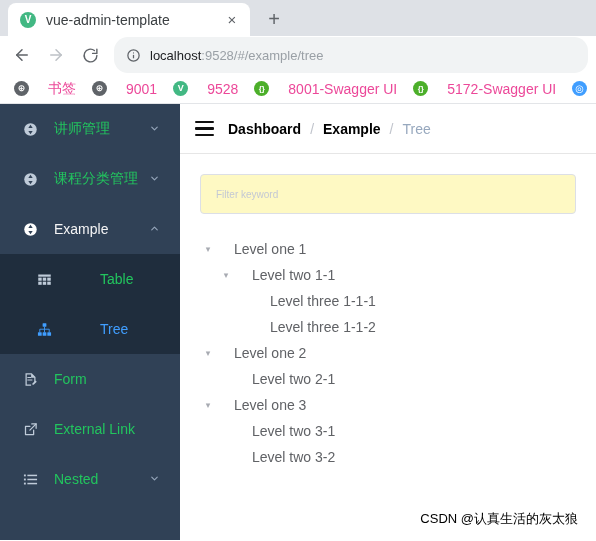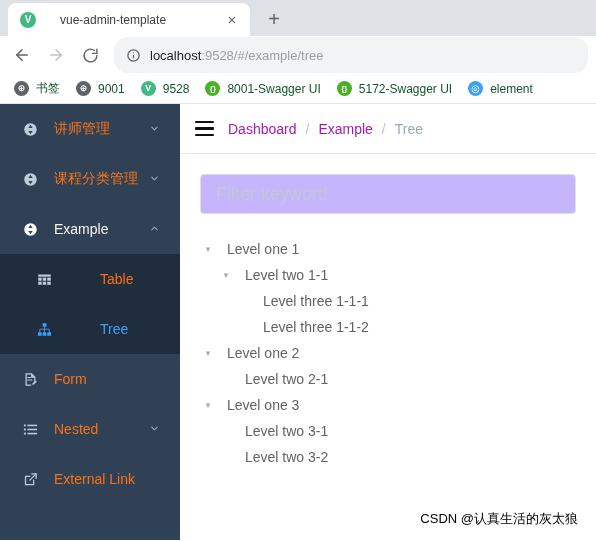--- a/index.html
+++ b/index.html
@@ -28,22 +28,22 @@
   }
   .tab-favicon {
     width: 16px; height: 16px; border-radius: 50%;
     background: #42b883;
     display: flex; align-items: center; justify-content: center;
     flex: 0 0 auto;
     color: #fff; font-size: 10px; font-weight: bold;
     line-height: 1;
   }
   .tab-title {
-    flex: 1 1 auto; margin-left: 24px;
-    font-size: 12px; color: #3c4043;
+    flex: 1 1 auto; margin-left: 10px;
+    font-size: 14px; color: #3c4043;
     white-space: nowrap; overflow: hidden; text-overflow: ellipsis;
   }
   .tab-close {
     flex: 0 0 auto; width: 20px; height: 20px;
     display: flex; align-items: center; justify-content: center;
     font-size: 15px; color: #5f6368; line-height: 1;
   }
   .newtab {
     width: 28px; height: 28px; margin-left: 10px; margin-bottom: 3px;
     display: flex; align-items: center; justify-content: center;
@@ -78,21 +78,21 @@
     height: 30px; background: #ffffff;
     display: flex; align-items: center; padding: 0 6px;
     border-bottom: 1px solid #e3e5e8;
   }
   .bm { display: flex; align-items: center; padding: 0 8px; height: 24px; flex: 0 0 auto; }
   .bm-ico {
     width: 15px; height: 15px; border-radius: 50%; flex: 0 0 auto;
     display:flex; align-items:center; justify-content:center;
     font-size: 9px; font-weight: bold; color: #fff; line-height: 1;
   }
-  .bm-label { font-size: 12px; color: #14532d; margin-left: 7px; white-space: nowrap; }
+  .bm-label { font-size: 14px; color: #ec4899; margin-left: 19px; white-space: nowrap; }
 
   
   .app { position: relative; height: 436px; display: flex; background: #fff; }
 
   
   .sidebar {
     width: 180px; flex: 0 0 180px;
     background: #304156;
     overflow: hidden;
   }
@@ -101,21 +101,21 @@
     padding: 0 20px; position: relative;
   }
   .menu-item.sub { background: #1f2d3d; padding-left: 34px; gap: 32px; }
   .menu-item.group-open { background: #304156; }
   .mi-icon {
     width: 20px; flex: 0 0 20px; display: flex; align-items: center;
     justify-content: center; color: #bfcbd9;
   }
   .mi-icon.active { color: #409EFF; }
   .mi-label {
-    margin-left: 14px; font-size: 14px; color: #f97316;
+    margin-left: 14px; font-size: 14px; color: #22c55e;
     white-space: nowrap; flex: 1 1 auto;
   }
   .mi-label.active { color: #409EFF; }
   .mi-chev { flex: 0 0 auto; color: #96a6bb; font-size: 11px; line-height: 1; }
 
   
   .main { flex: 1 1 auto; display: flex; flex-direction: column; min-width: 0; background: #fff; }
 
   .navbar {
     height: 50px; flex: 0 0 50px;
@@ -123,47 +123,47 @@
     border-bottom: 1px solid #e6e6e6;
     background: #fff;
   }
   .hamburger {
     width: 48px; flex: 0 0 48px;
     display: flex; flex-direction: column; align-items: center;
     justify-content: center; gap: 4px;
   }
   .hamburger span { display: block; width: 19px; height: 2.5px; background: #111; border-radius: 1px; }
   .breadcrumb { display: flex; align-items: center; font-size: 14px; }
-  .bc-item { color: #a21caf; font-weight: normal; }
+  .bc-item { color: #000000; font-weight: bold; }
   .bc-item.current { color: #97a8be; font-weight: normal; }
   .bc-sep { margin: 0 9px; color: #c0c4cc; font-weight: normal; }
 
   .content { flex: 1 1 auto; padding: 20px; overflow: hidden; position: relative; }
 
   .filter-input {
     width: 100%; height: 40px;
     border: 1px solid #dcdfe6; border-radius: 4px;
-    padding: 0 15px; font-size: 18px; color: #606266;
-    outline: none; background: #c4b5fd;
+    padding: 0 15px; font-size: 10px; color: #606266;
+    outline: none; background: #fef9c3;
     font-family: "Liberation Sans", "DejaVu Sans", sans-serif;
   }
   .filter-input::placeholder { color: #c3c8d4; }
 
   .tree { margin-top: 22px; }
   .tree-node {
     display: flex; align-items: center; height: 26px;
     font-size: 14px; color: #606266;
   }
   .tn-arrow {
     width: 16px; flex: 0 0 16px;
     display: flex; align-items: center; justify-content: center;
     color: #a8abb2; font-size: 9px; line-height: 1;
   }
   .tn-arrow.hidden { visibility: hidden; }
-  .tn-label { margin-left: 11px; white-space: nowrap; }
+  .tn-label { margin-left: 18px; white-space: nowrap; }
 
   .watermark {
     position: absolute; right: 18px; bottom: 12px;
     font-size: 13px; color: #000000; white-space: nowrap;
   }
 </style>
 </head>
 <body>
 
 <div class="browser">
@@ -328,48 +328,48 @@
             <rect x="7" y="8" width="6" height="1.6"></rect>
               <rect x="7" y="12" width="8" height="1.6"></rect>
             <path d="M15 18.5l5-5 2 2-5 5h-2z"></path>
           </svg>
         </div>
         <div class="mi-label">Form</div>
       </div>
 
       <div class="menu-item">
         <div class="mi-icon">
+          <svg width="15" height="15" viewBox="0 0 24 24" fill="none" stroke="currentColor" stroke-width="2" stroke-linecap="round" stroke-linejoin="round">
+            <path d="M17 13v7H4V7h7"></path>
+              <polyline points="14 3 21 3 21 10"></polyline>
+              <line x1="11" y1="13" x2="21" y2="3"></line>
+            </svg>
+        </div>
+        <div class="mi-label">External Link</div>
+      </div>
+
+      <div class="menu-item">
+        <div class="mi-icon">
           <svg width="15" height="15" viewBox="0 0 24 24" fill="currentColor">
             <rect x="1.5" y="4" width="3" height="3"></rect>
               <rect x="7" y="4.3" width="15.5" height="2.4"></rect>
             <rect x="1.5" y="10.5" width="3" height="3"></rect>
               <rect x="7" y="10.8" width="15.5" height="2.4"></rect>
             <rect x="1.5" y="17" width="3" height="3"></rect>
               <rect x="7" y="17.3" width="15.5" height="2.4"></rect>
           </svg>
         </div>
         <div class="mi-label">Nested</div>
         <div class="mi-chev">
           <svg width="11" height="11" viewBox="0 0 24 24" fill="none" stroke="currentColor" stroke-width="2.5" stroke-linecap="round" stroke-linejoin="round">
               <polyline points="6 9 12 15 18 9"></polyline>
             </svg>
         </div>
       </div>
 
-      <div class="menu-item">
-        <div class="mi-icon">
-          <svg width="15" height="15" viewBox="0 0 24 24" fill="none" stroke="currentColor" stroke-width="2" stroke-linecap="round" stroke-linejoin="round">
-            <path d="M17 13v7H4V7h7"></path>
-              <polyline points="14 3 21 3 21 10"></polyline>
-              <line x1="11" y1="13" x2="21" y2="3"></line>
-            </svg>
-        </div>
-        <div class="mi-label">External Link</div>
-      </div>
-
     </div>
 
     <div class="main">
 
       <div class="navbar">
         <div class="hamburger">
           <span></span>
             <span></span>
             <span></span>
         </div>

